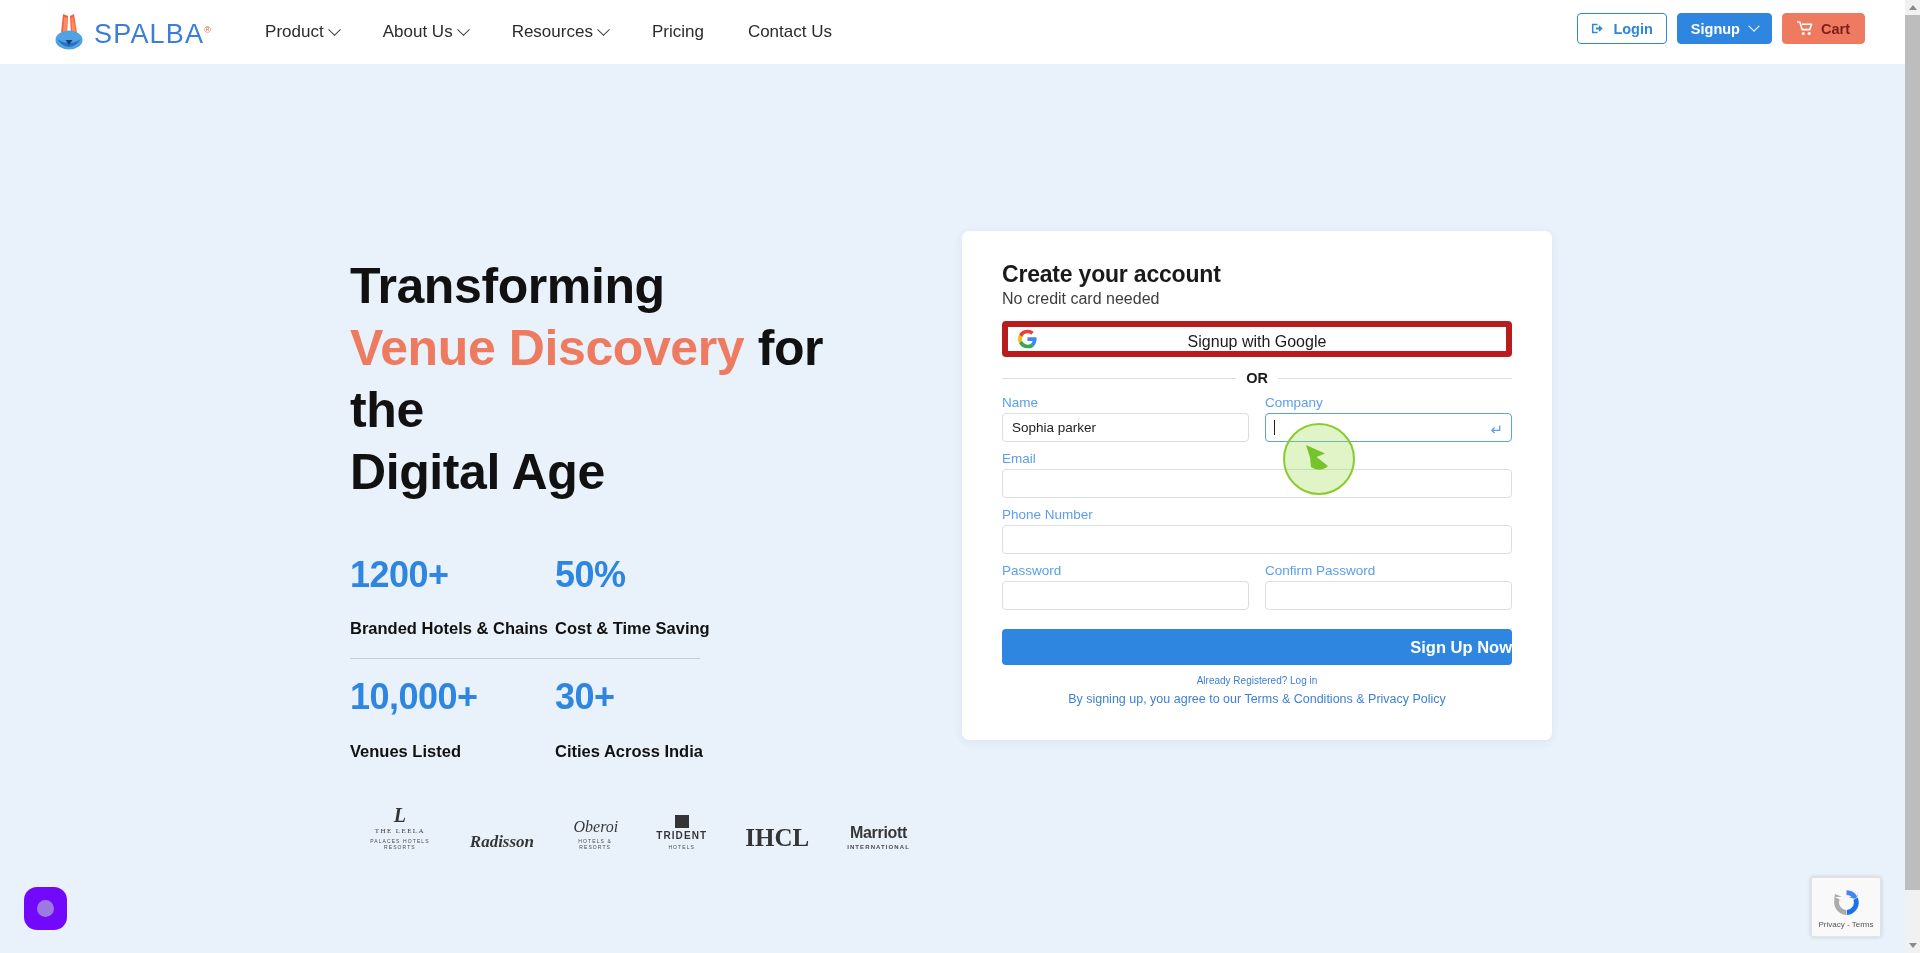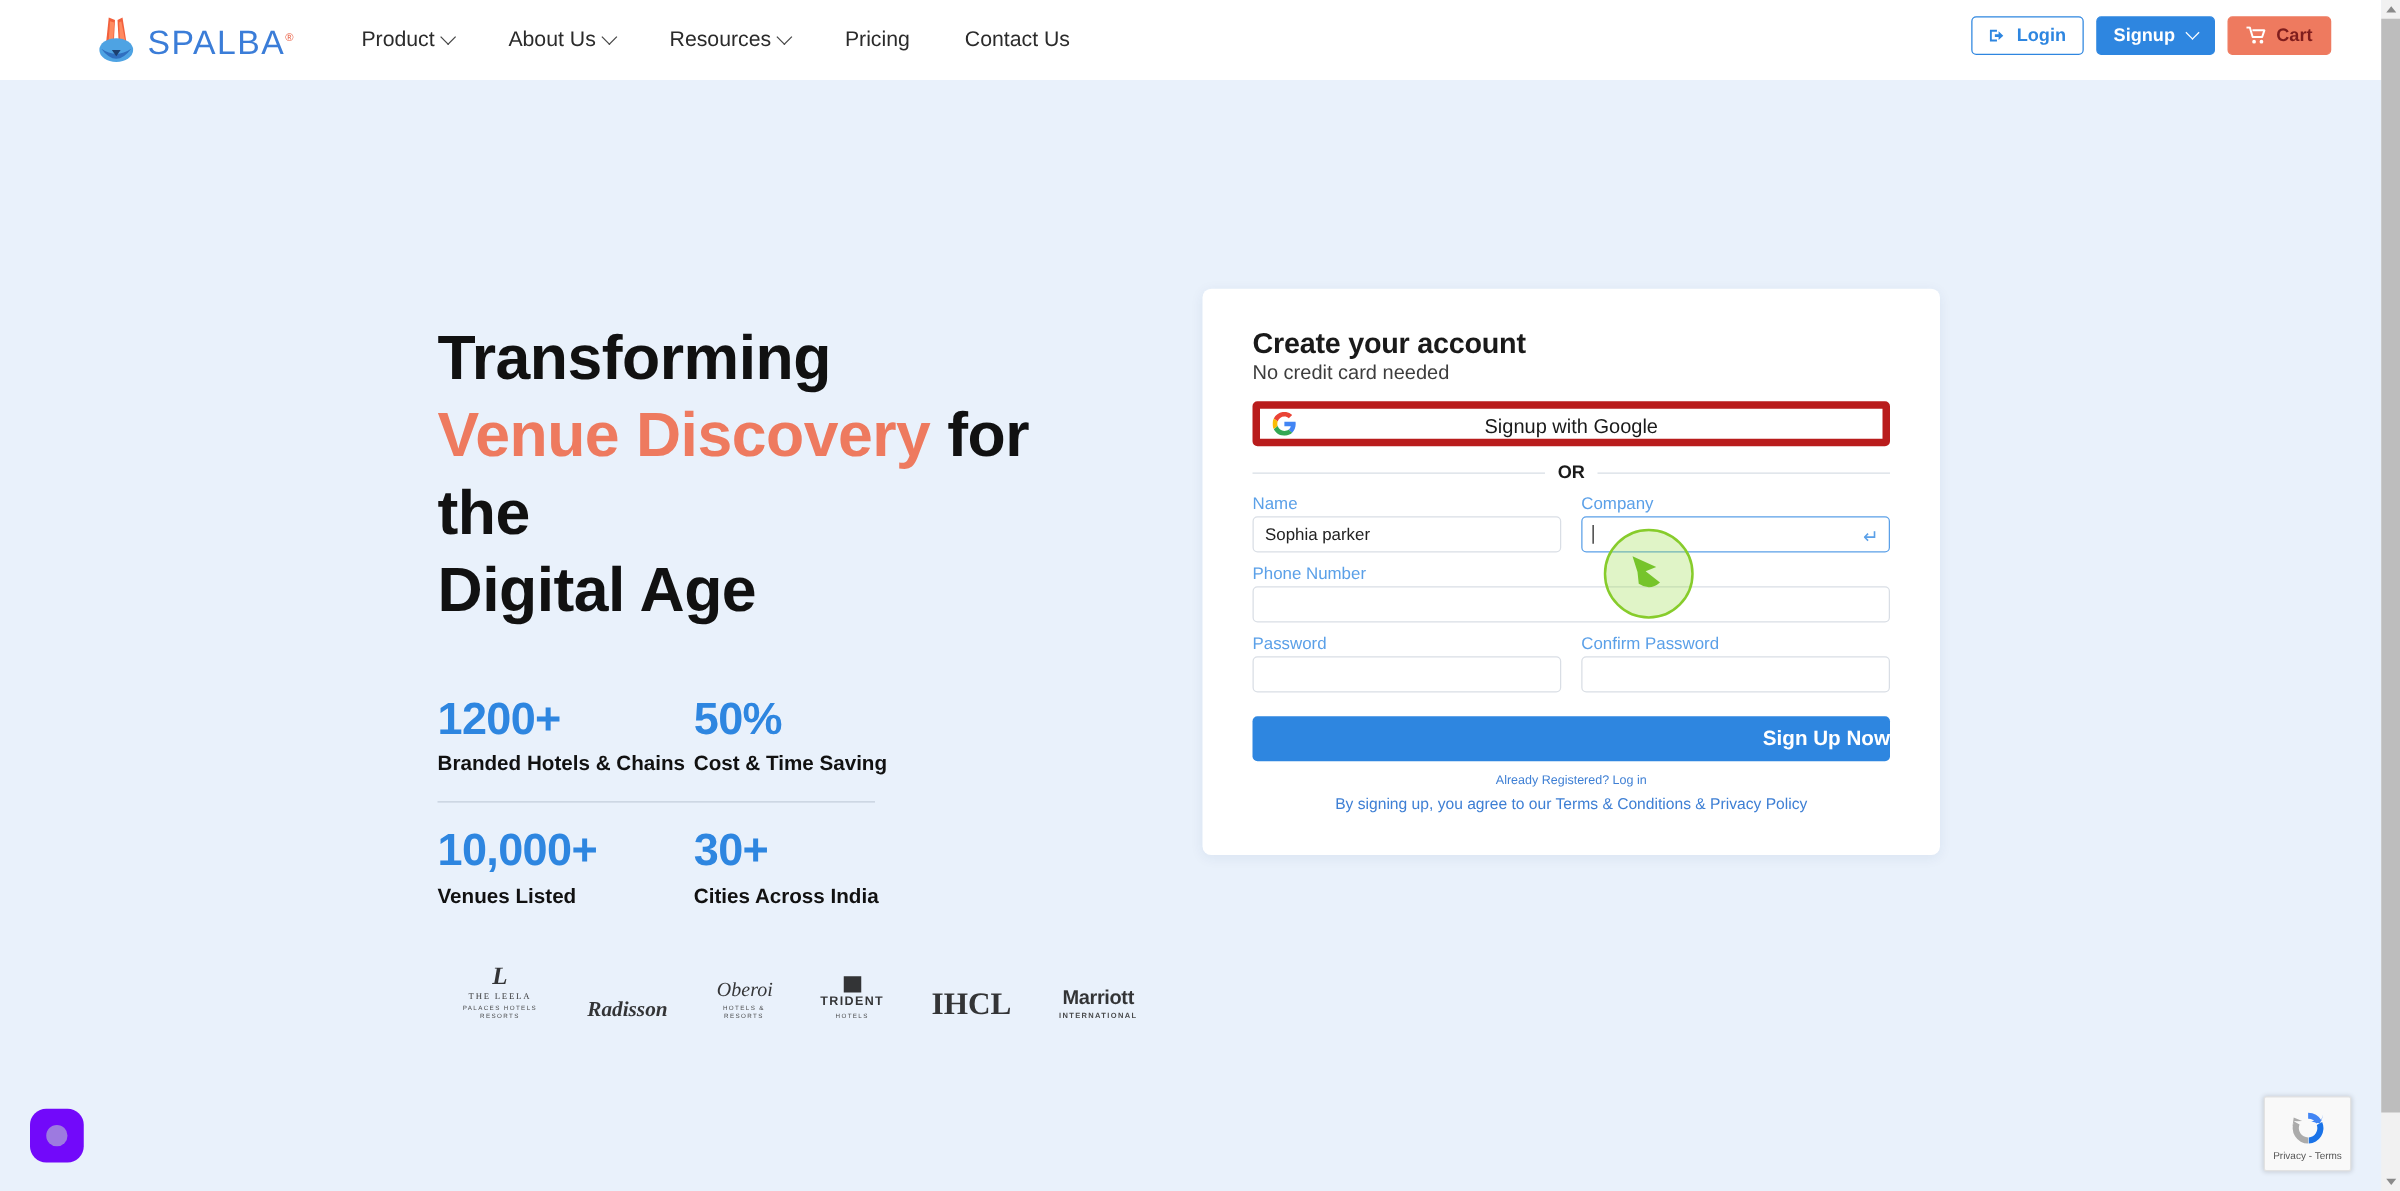--- a/index.html
+++ b/index.html
@@ -23,21 +23,20 @@
   
   .header {
     position: absolute;
     top: 0; left: 0;
     width: 1905px;
     height: 64px;
     background: #ffffff;
     display: flex;
     align-items: center;
     z-index: 20;
-    padding-left: 24px;
   }
 
   .logo-wrap {
     display: flex;
     align-items: center;
     margin-left: 52px;
     cursor: pointer;
   }
   .logo-mark { width: 40px; height: 42px; display:block; }
   .logo-text {
@@ -168,21 +167,21 @@
     font-size: 36px;
     font-weight: 700;
     color: #2E86E0;
     line-height: 1.12;
     letter-spacing: -0.5px;
   }
   .stat-label {
     font-size: 16.5px;
     font-weight: 700;
     color: #111;
-    margin-top: 7px;
+    margin-top: 24px;
   }
   .stat-divider {
     height: 1px;
     background: #C4CEDC;
     margin: 20px 0 18px 0;
     width: 350px;
   }
 
   .brands {
     display: flex;
@@ -588,20 +587,24 @@
           <input class="field-input" type="text" value="Sophia parker" style="">
         </div>
         <div class="col">
           <label class="field-label">Company</label>
           <input class="field-input focused" type="text" value="" style="">
           <div class="caret"></div>
           <div class="enter-icon">↵</div>
         </div>
       </div>
 
+      <div class="full">
+        <label class="field-label">Email</label>
+        <input class="field-input" type="email" value="" style="">
+      </div>
 
       <div class="full">
         <label class="field-label">Phone Number</label>
         <input class="field-input" type="tel" value="" style="">
       </div>
 
       <div class="row2">
         <div class="col">
           <label class="field-label">Password</label>
           <input class="field-input" type="password" value="" style="">

